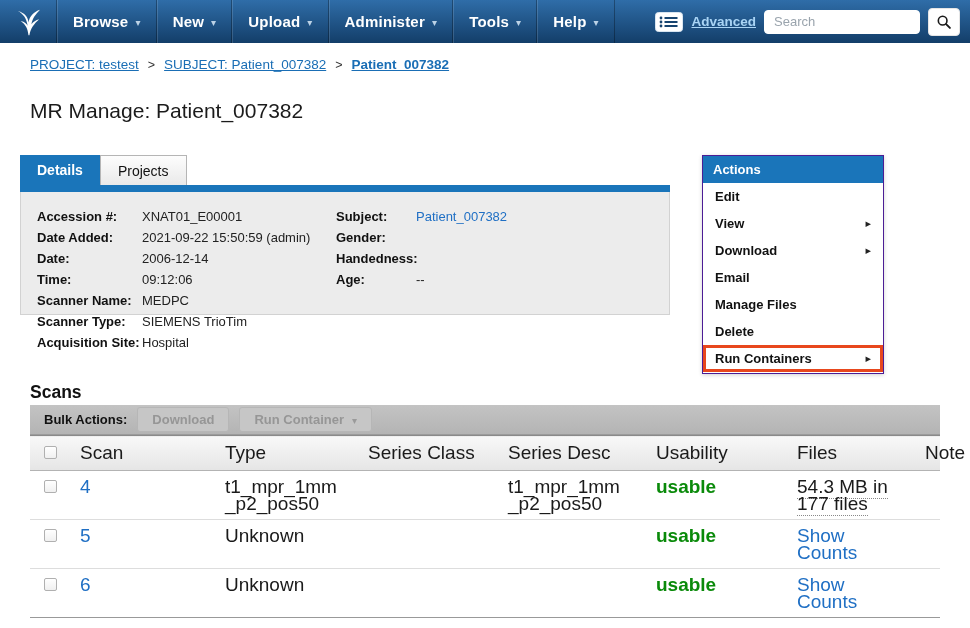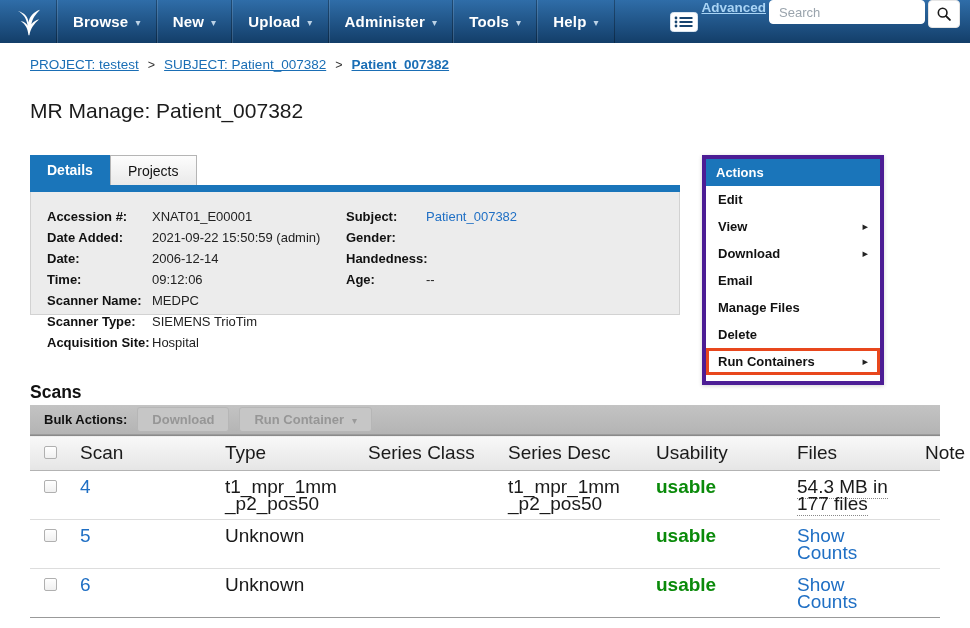--- a/index.html
+++ b/index.html
@@ -21,21 +21,21 @@
     border-right:1px solid rgba(0,0,0,.30); cursor:pointer;
   }
   .nav-menu-list { display:flex; align-items:stretch; }
   .nav-item {
     display:flex; align-items:center; padding:8px 15px; cursor:pointer;
     border-left:1px solid rgba(255,255,255,.14);
     border-right:1px solid rgba(0,0,0,.30);
     color:#fff; font-size:15px; font-weight:bold; letter-spacing:.2px;
   }
   .nav-caret { font-size:10px; color:#bcd2e6; margin-left:7px; padding-top:2px; }
-  .nav-right { margin-left:auto; display:flex; padding-right:10px; gap:3px; }
+  .nav-right { margin-left:auto; display:flex; align-items:center; padding-right:10px; gap:8px; }
   .adv-icon { display:flex; align-items:center; cursor:pointer; }
   .adv-link {
     color:#a9d4f5; font-size:13.5px; font-weight:bold; text-decoration:underline; cursor:pointer;
   }
   .search-input {
     width:156px; height:24px; border:1px solid #fff; border-radius:4px;
     padding:0 9px; font-size:13px; font-family:inherit; color:#333; outline:none;
   }
   .search-input::placeholder { color:#9aa4ad; }
   .search-btn {
@@ -45,21 +45,21 @@
 
   
   .breadcrumb { position:absolute; top:57px; left:30px; font-size:13.5px; }
   .breadcrumb a { color:#1a6eb5; text-decoration:underline; }
   .breadcrumb a.current { font-weight:bold; }
   .crumb-sep { color:#333; margin:0 9px; font-size:12.5px; }
 
   .page-title { position:absolute; top:99px; left:30px; font-size:21px; font-weight:normal; color:#1b1b1b; }
 
   
-  .tabs-panel { position:absolute; top:155px; left:30px; width:650px; }
+  .tabs-panel { position:absolute; top:155px; left:20px; width:650px; }
   .tabs { display:flex; height:30px; }
   .tab {
     padding:7px 17px 0; font-size:14px; cursor:pointer; height:30px;
   }
   .tab.active { background:#1a75ba; color:#fff; font-weight:bold; }
   .tab.inactive {
     background:linear-gradient(#fdfdfd,#e9e9e9); color:#111;
     border:1px solid #b5b5b5; border-bottom:none;
   }
   .tab-bar { height:7px; background:#1a75ba; width:100%; }
@@ -72,22 +72,22 @@
   .field { display:flex; line-height:21px; font-size:13px; white-space:nowrap; }
   .flabel { font-weight:bold; color:#111; }
   .col-left .flabel { width:105px; flex:none; }
   .col-right .flabel { width:80px; flex:none; }
   .fvalue { color:#222; }
   a.link, .fvalue.link { color:#1f6fc4; cursor:pointer; }
 
   
   .actions-menu {
     position:absolute; top:155px; left:702px; width:182px;
-    background:#fff; border:4px solid #4c1d95; box-shadow:0 1px 4px rgba(0,0,0,.18);
-    padding-bottom:6px;
+    background:#fff; border:1px solid #4c1d95; box-shadow:0 1px 4px rgba(0,0,0,.18);
+    padding-bottom:1px;
   }
   .actions-header {
     background:#1a75ba; color:#fff; font-weight:bold; font-size:13px; padding:6px 10px;
   }
   .action-item {
     display:flex; align-items:center; justify-content:space-between;
     padding:6px 12px; font-size:13px; font-weight:bold; color:#111; cursor:pointer;
   }
   .action-item .arrow { font-size:11px; color:#222; }
   .action-item.highlighted { border:3px solid #e8471d; padding:3px 9px; }

